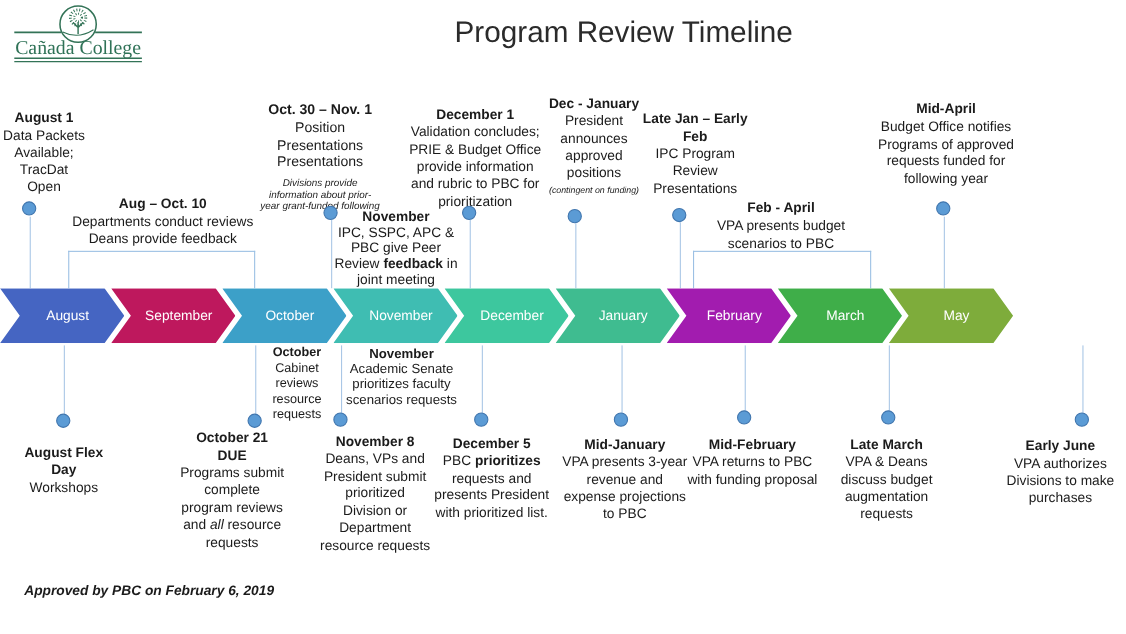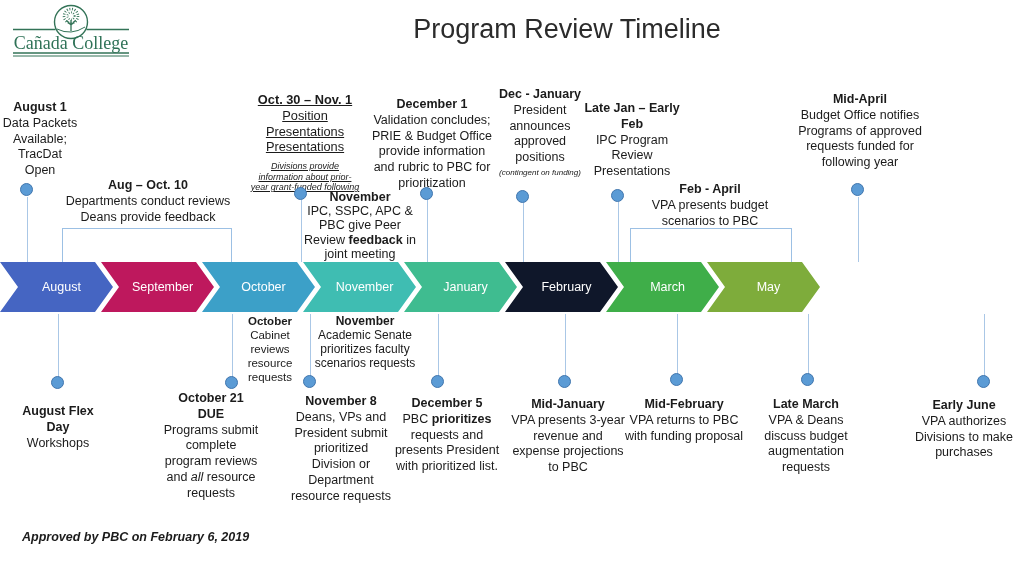--- a/index.html
+++ b/index.html
@@ -21,21 +21,21 @@
   .small{font-size:11.5px;line-height:14px;}
   
   .stem{position:absolute;width:1px;background:#aac7e6;}
   .dot{position:absolute;width:13px;height:13px;border-radius:50%;background:#5b9bd5;border:1px solid #4176ae;box-sizing:border-box;}
   .bracket{position:absolute;border:1px solid #9cc0e4;border-bottom:none;box-sizing:border-box;}
   
   #footer{position:absolute;left:22px;top:530px;font-size:12.5px;font-weight:bold;font-style:italic;}
   
   #co-august1{left:0px;top:100px;width:80px;}
   #co-augoct10{left:50px;top:178px;width:196px;}
-  #co-oct30{left:243px;top:92px;width:124px;font-size:12.8px;text-decoration:underline;}
+  #co-oct30{left:229px;top:92px;width:124px;font-size:12.8px;}
   #co-novtop{left:301px;top:190px;width:118px;line-height:14.2px;}
   #co-dec1{left:371px;top:97px;width:122px;}
   #co-decjan{left:497px;top:87px;width:86px;}
   #co-latejan{left:584px;top:101px;width:96px;}
   #co-febapril{left:644px;top:182px;width:132px;}
   #co-midapril{left:794px;top:92px;width:132px;}
   #co-octcab{left:242px;top:314px;width:56px;}
   #co-novsen{left:314px;top:314px;width:102px;font-size:12px;line-height:14px;}
   #co-augflex{left:8px;top:404px;width:100px;}
   #co-oct21{left:150px;top:391px;width:122px;}
@@ -152,22 +152,23 @@
 <div class="dot" style="left:611px;top:189px;"></div>
 <div class="bracket" style="left:630px;top:228px;width:162px;height:34px;"></div>
 <div class="stem" style="left:858px;top:197px;height:65px;"></div>
 <div class="dot" style="left:851px;top:183px;"></div>
 
 <div id="chevrow">
   <div class="chev" style="background: rgb(69, 101, 194);">August</div>
   <div class="chev" style="background: #be185d;">September</div>
   <div class="chev" style="background: rgb(60, 160, 200);">October</div>
   <div class="chev" style="background: rgb(63, 189, 178);">November</div>
+  <div class="chev" style="background: rgb(61, 199, 158);">December</div>
   <div class="chev" style="background: rgb(63, 188, 144);">January</div>
-  <div class="chev" style="background: #0f172a;">February</div>
+  <div class="chev" style="background: #a21caf;">February</div>
   <div class="chev" style="background: rgb(63, 174, 73);">March</div>
   <div class="chev" style="background: rgb(126, 172, 59);">May</div>
 </div>
 
 <div class="stem" style="left:58px;top:314px;height:63px;"></div>
 <div class="dot" style="left:51px;top:376px;"></div>
 <div class="stem" style="left:232px;top:314px;height:63px;"></div>
 <div class="dot" style="left:225px;top:376px;"></div>
 <div class="stem" style="left:310px;top:314px;height:62px;"></div>
 <div class="dot" style="left:303px;top:375px;"></div>

